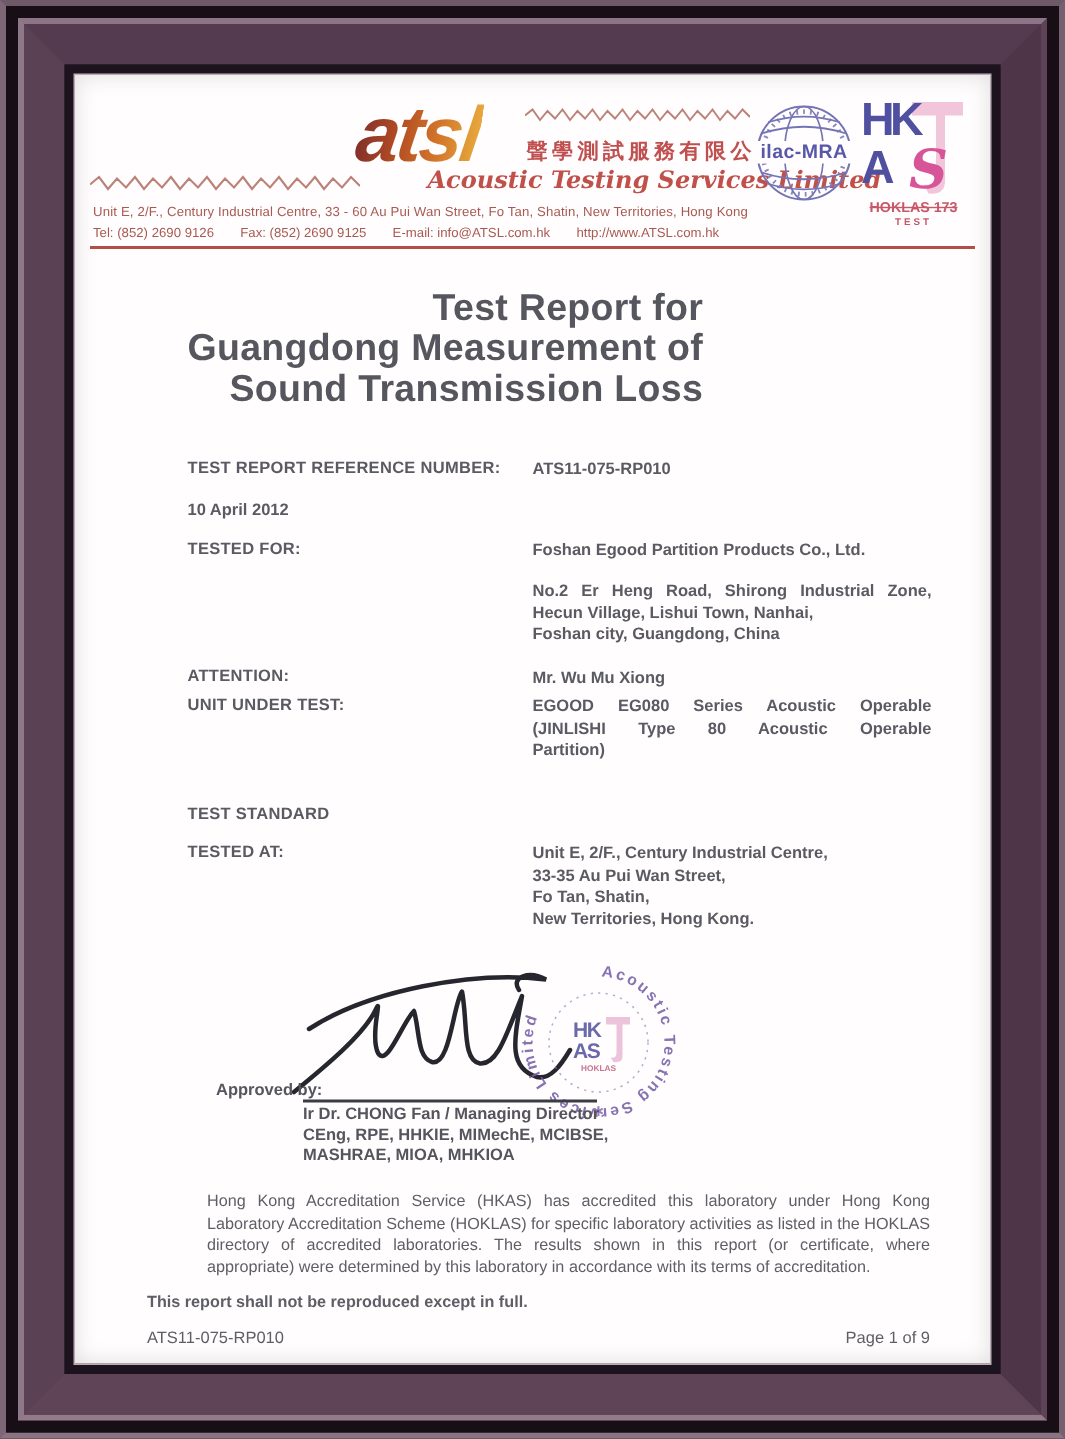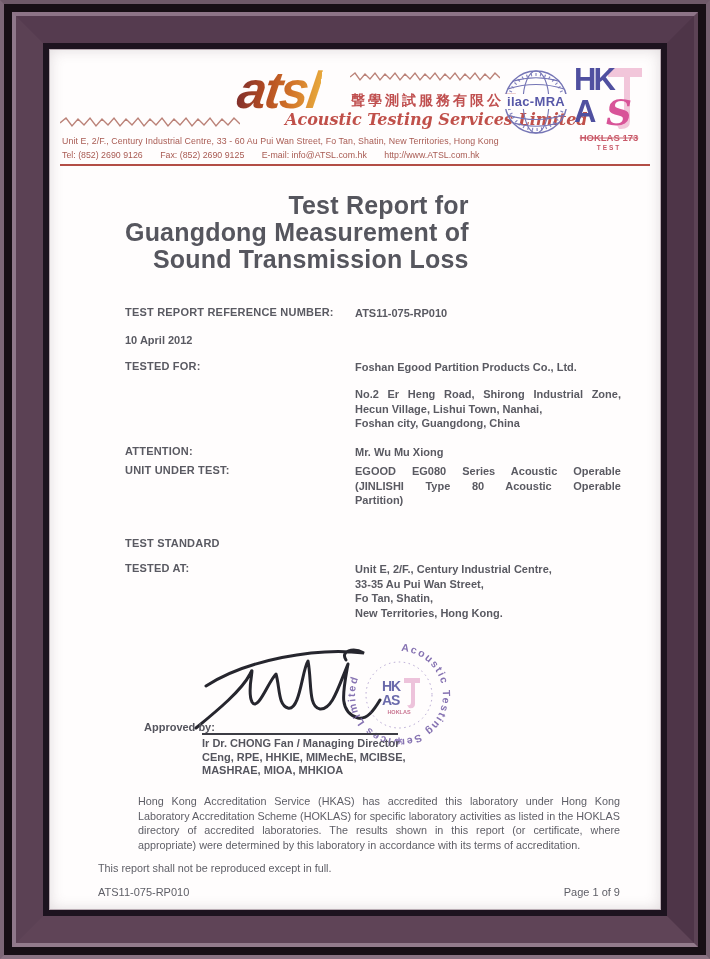--- a/index.html
+++ b/index.html
@@ -50,21 +50,21 @@
   
   .sig-svg{position:absolute;left:138px;top:594px;}
   .stamp{position:absolute;left:292px;top:588px;opacity:.88;}
   .approved{position:absolute;left:94px;top:671px;font-size:11px;font-weight:bold;color:#55555e;}
   .sig-line{position:absolute;left:152px;top:683px;width:196px;border-top:2px solid#3c3c44;}
   .sig-names{position:absolute;left:152px;top:687px;font-size:11px;font-weight:bold;color:#55555e;line-height:13.5px;}
 
   
   .accred{position:absolute;left:48px;right:40px;top:744px;font-size:10.8px;color:#5e5e66;
           line-height:14.6px;text-align:justify;font-weight:500;margin-left:40px;}
-  .note{position:absolute;left:48px;top:812px;font-size:10.8px;color:#5e5e66;font-weight:400;}
+  .note{position:absolute;left:48px;top:812px;font-size:10.8px;color:#5e5e66;font-weight:700;}
   .bottomrow{position:absolute;left:48px;right:40px;top:836px;display:flex;justify-content:space-between;
              font-size:11px;color:#5e5e66;font-weight:500;}
 </style>
 </head>
 <body>
 
 <div class="f1">
  <div class="f2">
   <div class="f3">
    <div class="f4">

